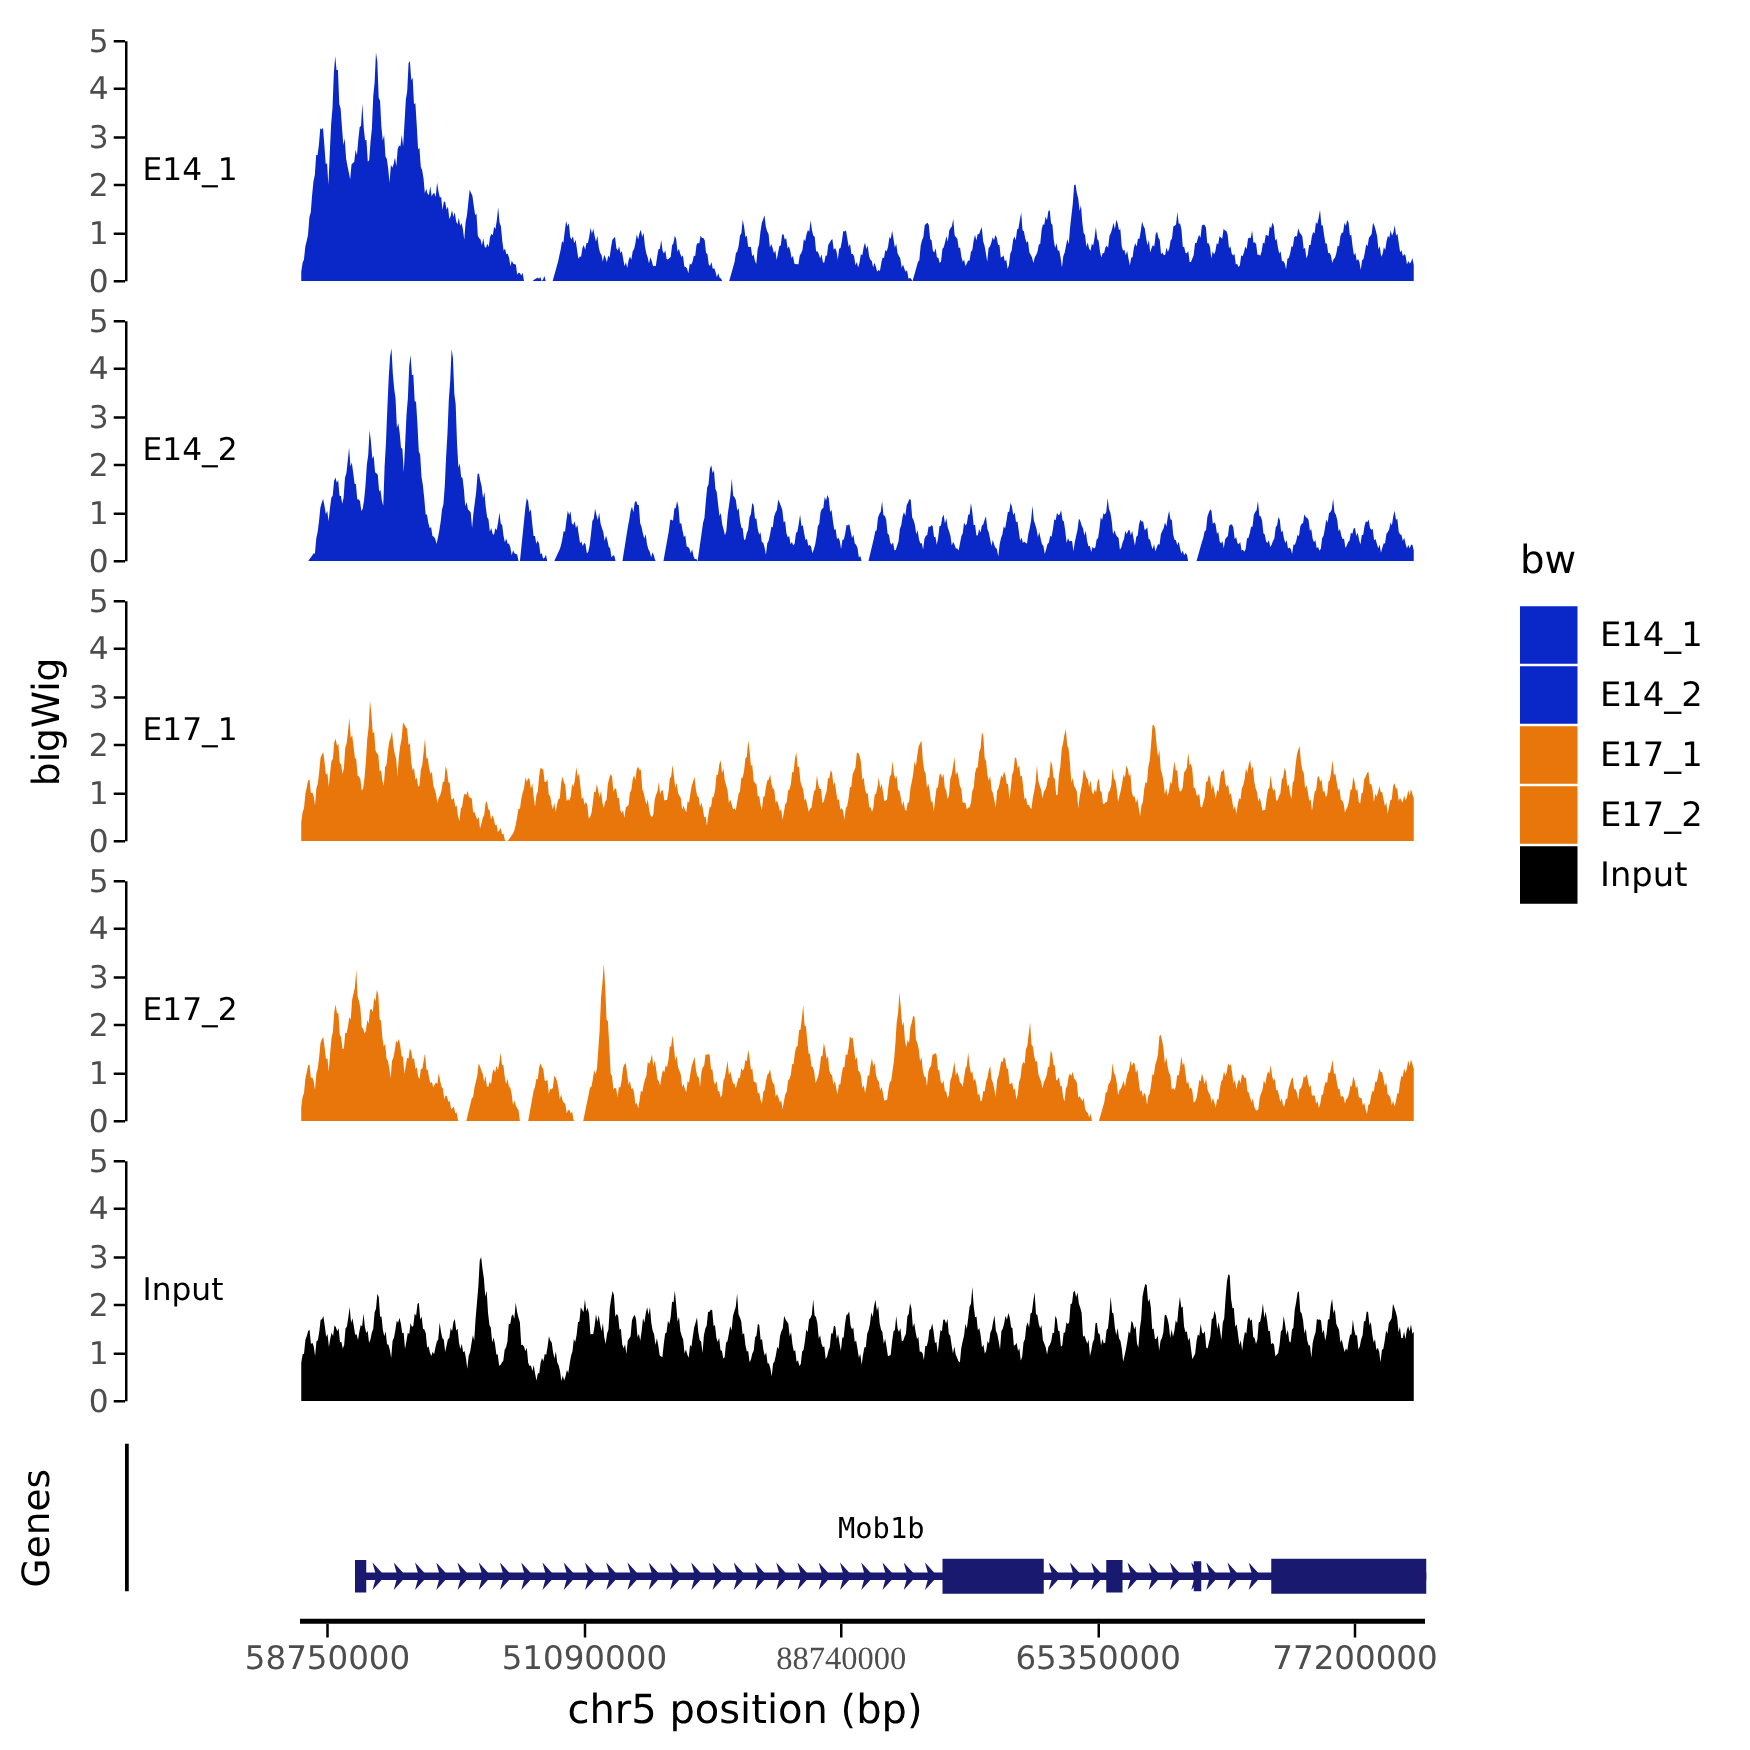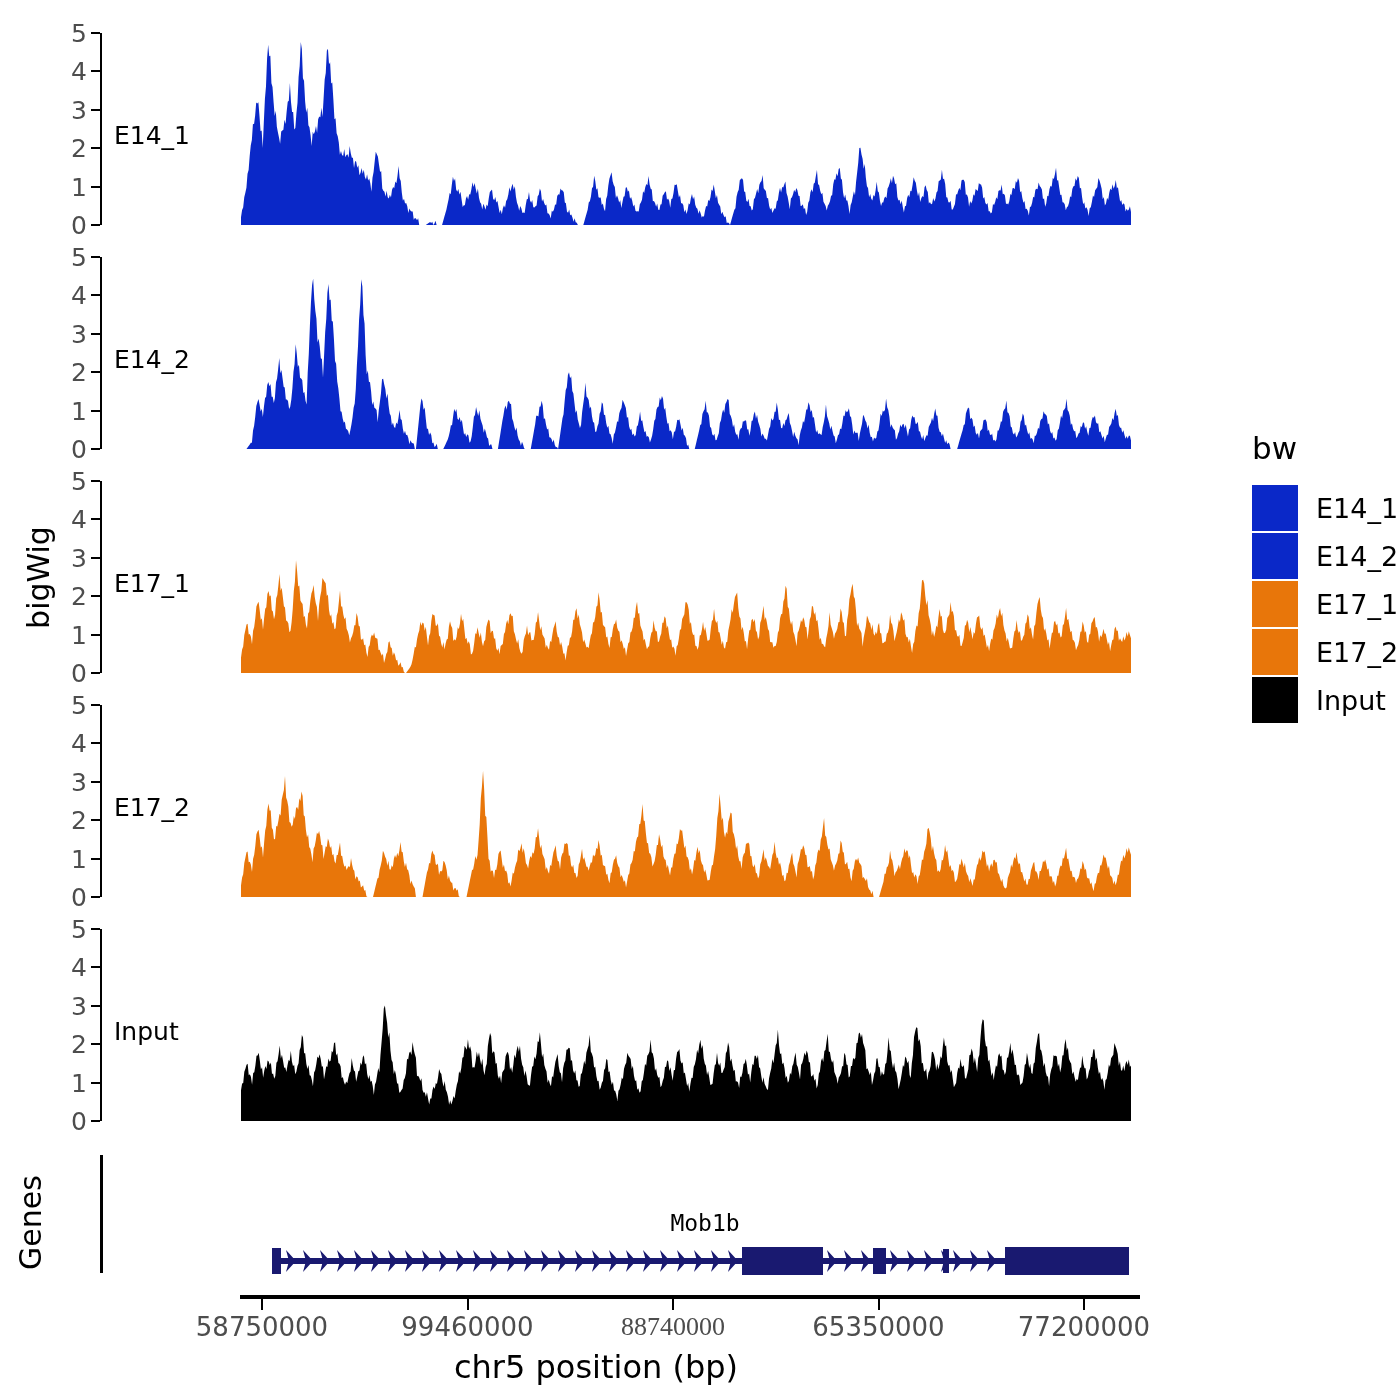--- a/index.html
+++ b/index.html
@@ -16,25 +16,25 @@
   .ticklab{position:absolute;right:calc(100% + 13px);font-size:25px;color:#4d4d4d;line-height:1;transform:translateY(-50%);white-space:nowrap;}
   .track-label{position:absolute;font-size:25px;color:#000;white-space:nowrap;}
   .plotarea{position:absolute;left:2px;top:0;right:0;bottom:0;overflow:hidden;}
   .plotarea svg{position:absolute;left:0;top:0;display:block;}
 
   #xaxis-line{position:absolute;left:240px;top:1295px;width:900px;height:4px;background:#000;}
   .xtick{position:absolute;top:1299px;width:2px;height:11px;background:#000;}
   .xticklab{position:absolute;top:1312px;font-size:26px;color:#4d4d4d;transform:translateX(-50%);white-space:nowrap;}
   #xaxis-title{position:absolute;top:1348px;left:0;width:1192px;text-align:center;font-size:32px;color:#000;}
 
-  #genes-panel{position:absolute;left:100px;top:1155px;width:1038px;height:140px;}
+  #genes-panel{position:absolute;left:100px;top:1155px;width:1038px;height:140px;padding-left:12px;}
   #genes-axis{position:absolute;left:0;top:0;width:3px;height:118px;background:#000;}
   #gene-name{position:absolute;font-size:23px;color:#000;font-family:"DejaVu Sans Mono","Liberation Mono",monospace;transform:translateX(-50%);white-space:nowrap;}
 
-  #legend{position:absolute;left:1216px;top:430px;margin-left:36px;}
+  #legend{position:absolute;left:1216px;top:430px;}
   #legend-title{font-size:31px;color:#000;margin-bottom:18px;}
   .legend-row{display:flex;align-items:center;height:48px;}
   .legend-swatch{width:46px;height:46px;margin-right:18px;}
   .legend-label{font-size:27px;color:#000;}
 </style>
 </head>
 <body>
 
 <div id="root">
 
@@ -197,21 +197,21 @@
         <path d="M 870 95 L 880 106 L 870 117 L 873 106 Z" fill="#191970"></path>
         <path d="M 887 95 L 897 106 L 887 117 L 890 106 Z" fill="#191970"></path>
       </svg>
   </div>
 
   <div id="xaxis-line"></div>
   <div id="xticks">
       <div class="xtick" style="left: 261px;"></div>
       <div class="xticklab" style="left: 262px;">58750000</div>
       <div class="xtick" style="left: 466.5px;"></div>
-      <div class="xticklab" style="left: 467.5px;">99460000</div>
+      <div class="xticklab" style="left: 467.5px;">51090000</div>
       <div class="xtick" style="left: 672px;"></div>
       <div class="xticklab" style="left: 673px; font-family: Liberation Serif, serif;">88740000</div>
       <div class="xtick" style="left: 877.5px;"></div>
       <div class="xticklab" style="left: 878.5px;">65350000</div>
       <div class="xtick" style="left: 1083px;"></div>
       <div class="xticklab" style="left: 1084px;">77200000</div>
     </div>
   <div id="xaxis-title">chr5 position (bp)</div>
 
   <div id="legend">

